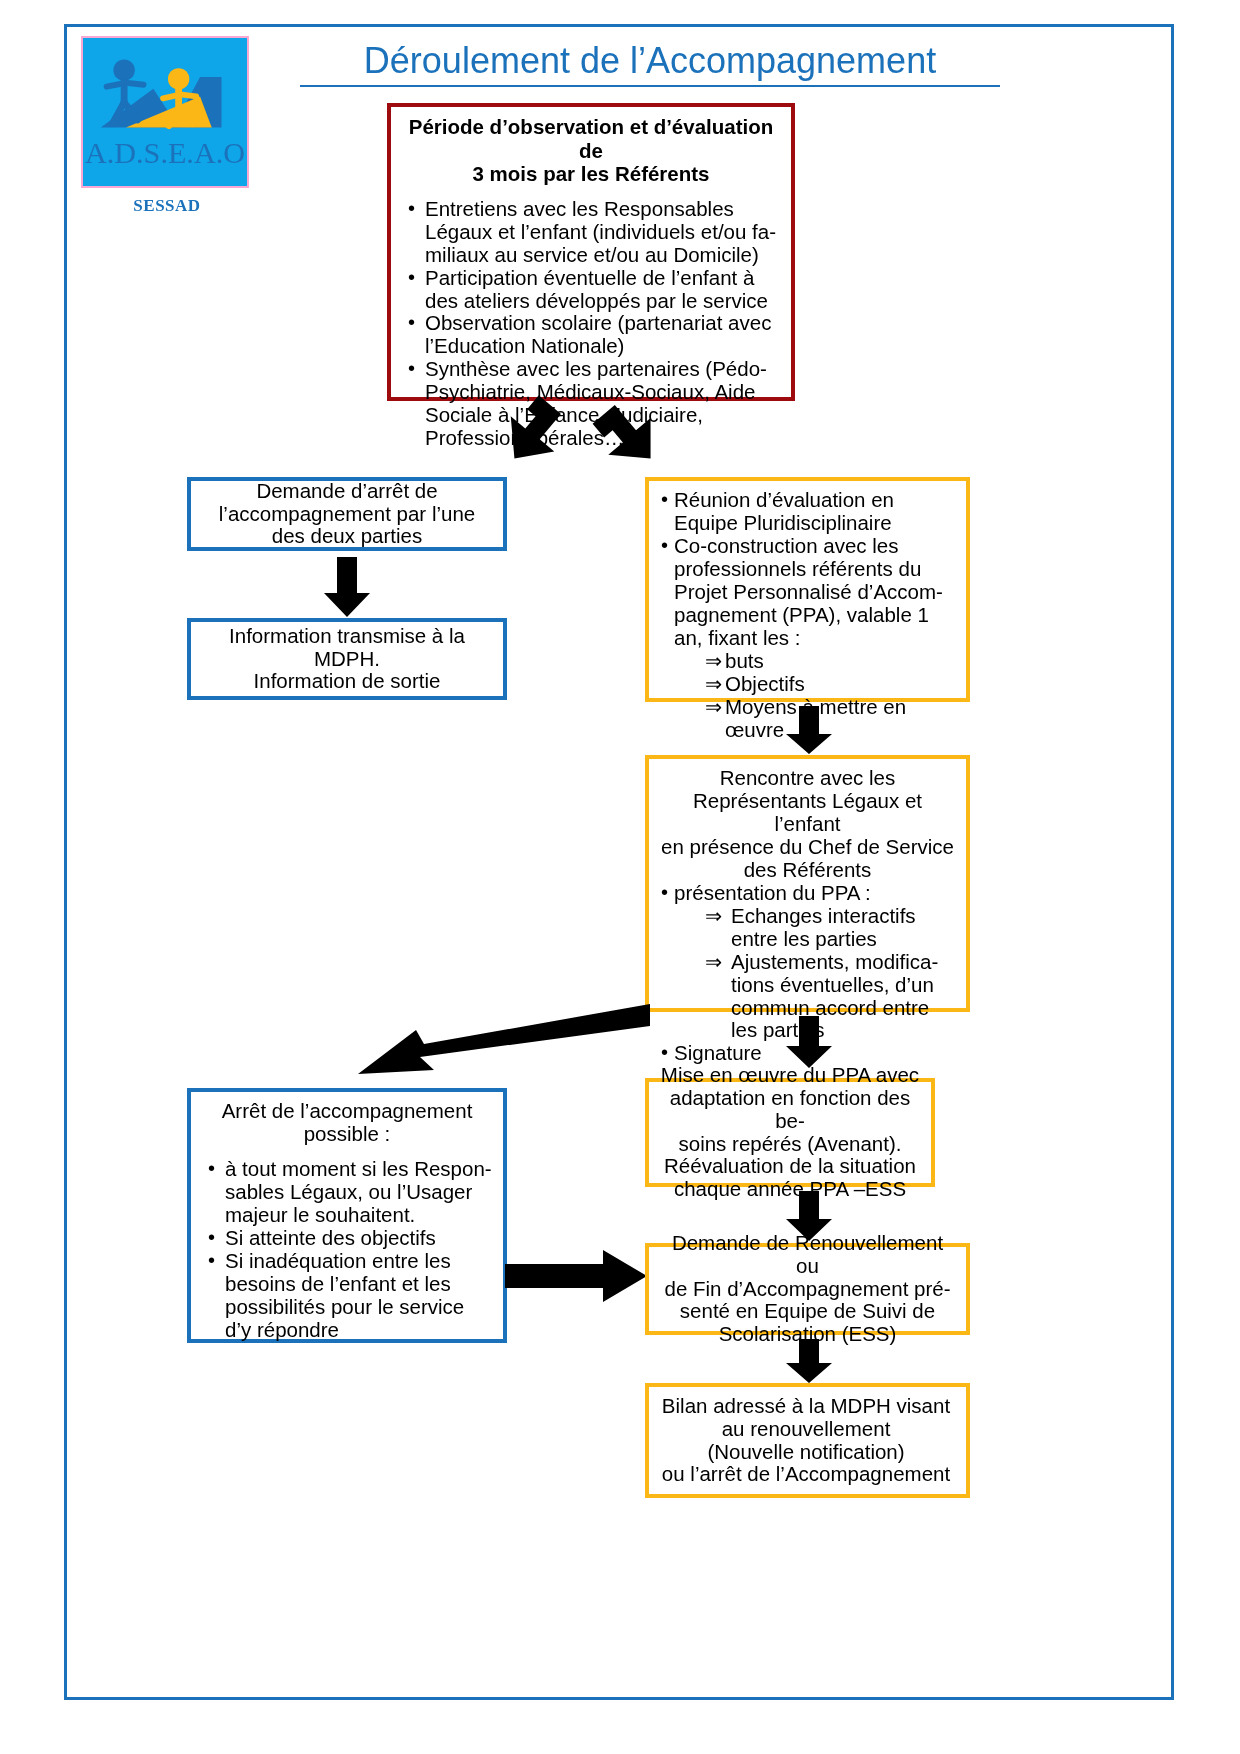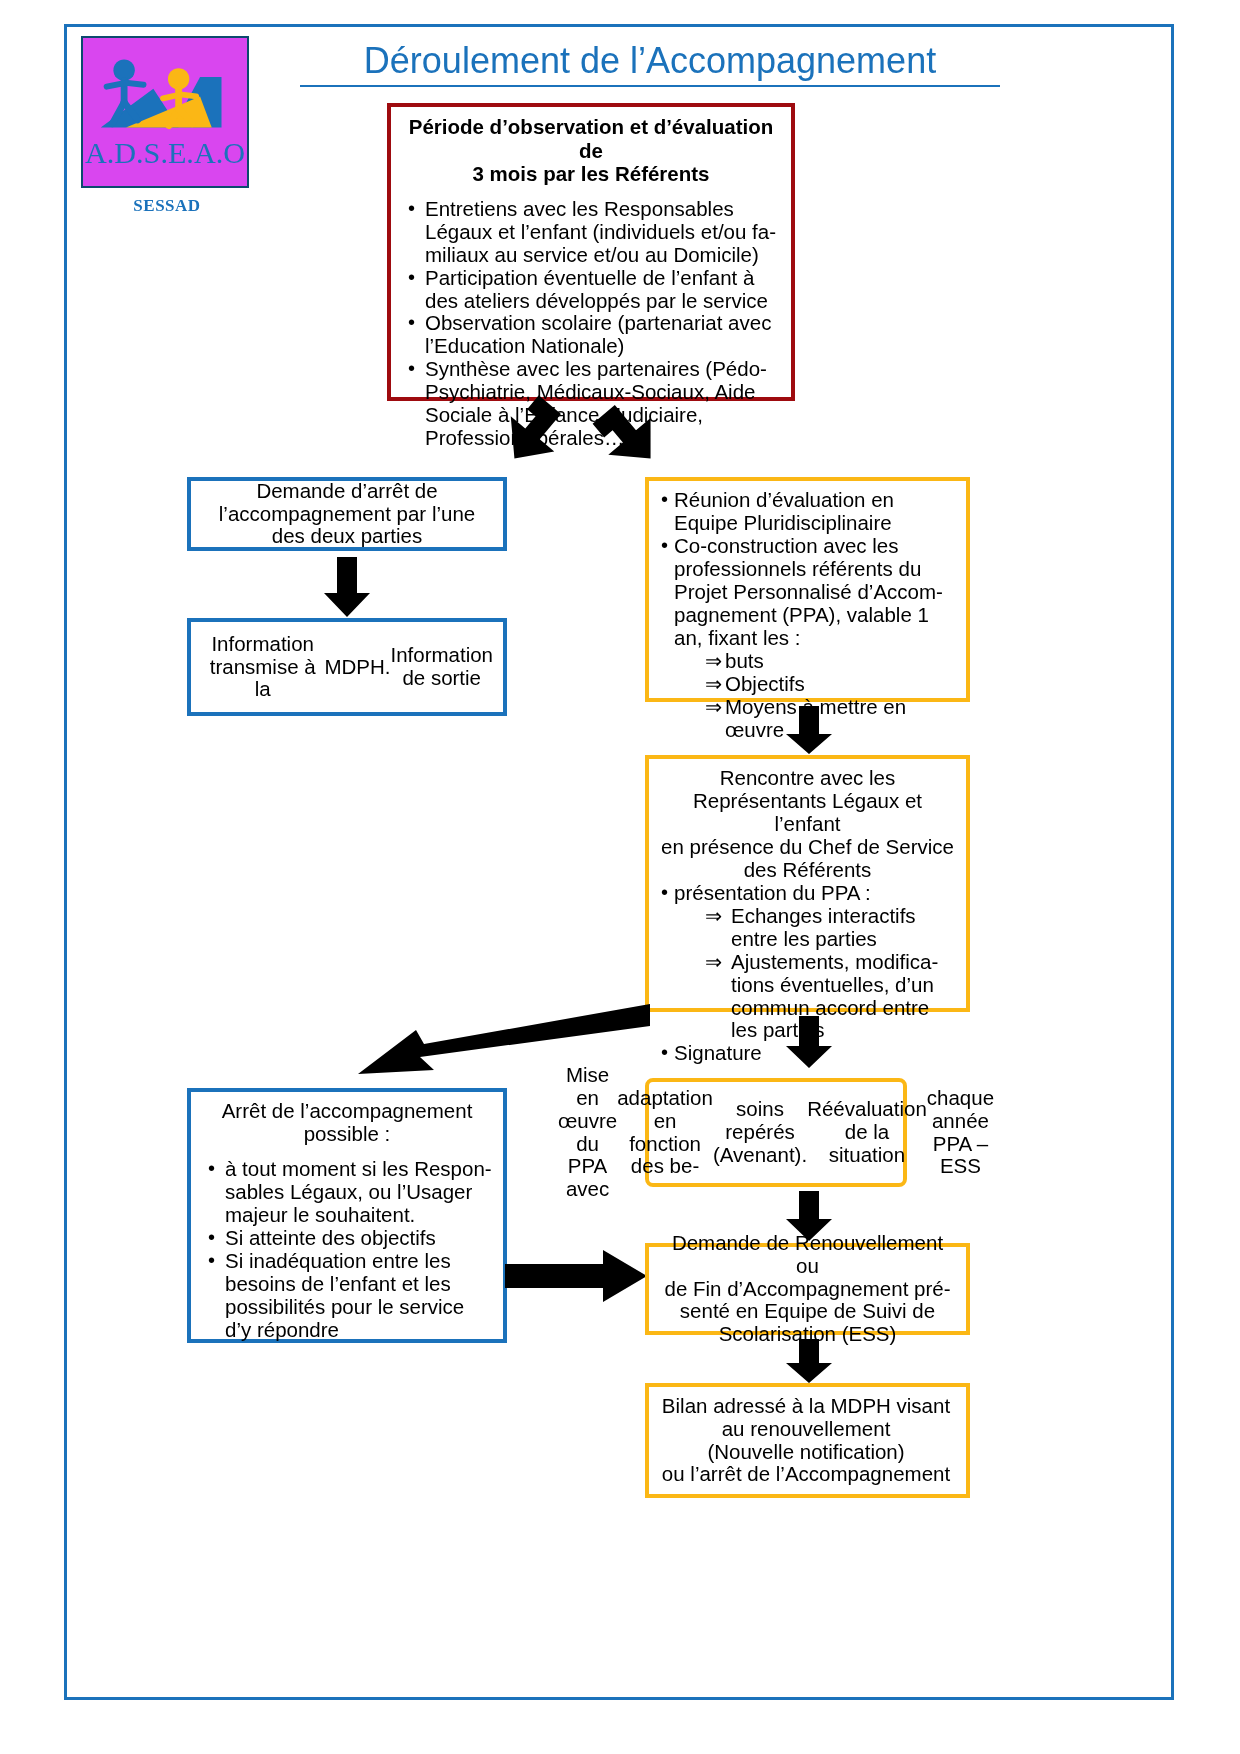--- a/index.html
+++ b/index.html
@@ -31,24 +31,24 @@
   .logo-block {
     position: absolute;
     left: 81px;
     top: 36px;
     width: 172px;
     text-align: center;
   }
   .logo-box {
     width: 168px;
     height: 152px;
-    border: 2px solid #0c4a6e;
+    border: 2px solid #f9a8d4;
     box-sizing: border-box;
     position: relative;
-    background: #d946ef;
+    background: #0ea5e9;
   }
   .logo-svg { display:block; width: 100%; height: 100%; }
   .logo-caption {
     margin-top: 8px;
     font-size: 17px;
     font-weight: bold;
     color: #1b72bb;
     letter-spacing: .5px;
     font-family: Liberation Serif, serif;
   }
@@ -192,21 +192,21 @@
 <div class="box blue" style="left:187px; top:477px; width:320px; height:74px; display:flex; align-items:center; justify-content:center;">
   <div class="centered">Demande d’arrêt de l’accompagnement par l’une des deux parties</div>
 </div>
 
 <div class="conn" style="left:320px; top:557px;">
   <svg width="54" height="62" viewBox="0 0 54 62">
     <polygon points="17,0 37,0 37,36 50,36 27,60 4,36 17,36" fill="#000"></polygon>
   </svg>
 </div>
 
-<div class="box blue" style="left:187px; top:618px; width:320px; height:98px; display:flex; flex-direction:row; align-items:center; justify-content:center;">
+<div class="box blue" style="left:187px; top:618px; width:320px; height:82px; display:flex; flex-direction:column; align-items:center; justify-content:center;">
   <div class="centered">Information transmise à la</div>
   <div class="centered">MDPH.</div>
   <div class="centered">Information de sortie</div>
 </div>
 
 <div class="box yellow" style="left:645px; top:477px; width:325px; height:225px;">
   <ul class="bl tight">
     <li>Réunion d’évaluation en Equipe Pluridisciplinaire</li>
     <li>Co-construction avec les professionnels référents du Projet Personnalisé d’Accom-pagnement (PPA), valable 1 an, fixant les :</li>
   </ul>
@@ -245,21 +245,21 @@
     <polygon points="302,4 302,26 72,57 86,70 10,74 68,30 76,44" fill="#000"></polygon>
   </svg>
 </div>
 
 <div class="conn" style="left:782px; top:1016px;">
   <svg width="54" height="54" viewBox="0 0 54 54">
     <polygon points="17,0 37,0 37,30 50,30 27,52 4,30 17,30" fill="#000"></polygon>
   </svg>
 </div>
 
-<div class="box yellow" style="left:645px; top:1078px; width:262px; height:109px; display:flex; flex-direction:row; align-items:center; justify-content:center;border-radius:8px;">
+<div class="box yellow" style="left:645px; top:1078px; width:290px; height:109px; display:flex; flex-direction:column; align-items:center; justify-content:center;">
   <div class="centered">Mise en œuvre du PPA avec</div>
   <div class="centered">adaptation en fonction des be-</div>
   <div class="centered">soins repérés (Avenant).</div>
   <div class="centered">Réévaluation de la situation</div>
   <div class="centered">chaque année PPA –ESS</div>
 </div>
 
 <div class="box blue" style="left:187px; top:1088px; width:320px; height:255px;">
   <div class="centered">Arrêt de l’accompagnement</div>
   <div class="centered">possible :</div>

